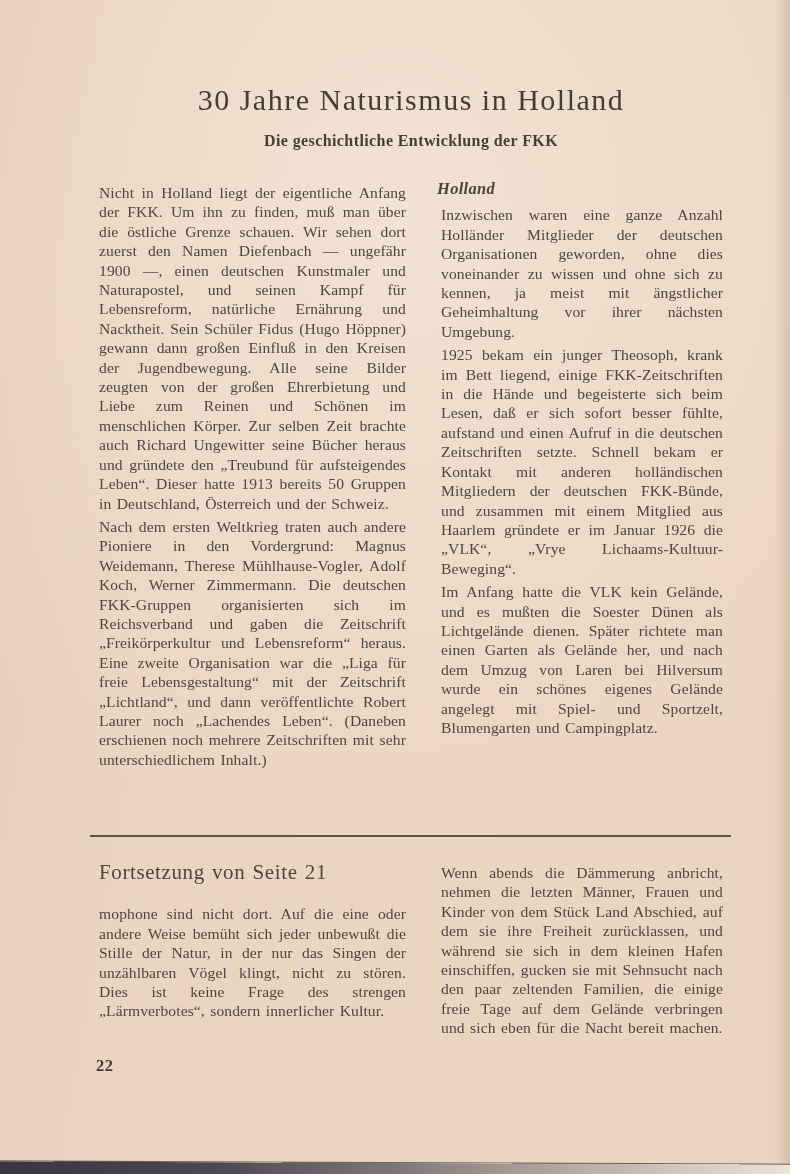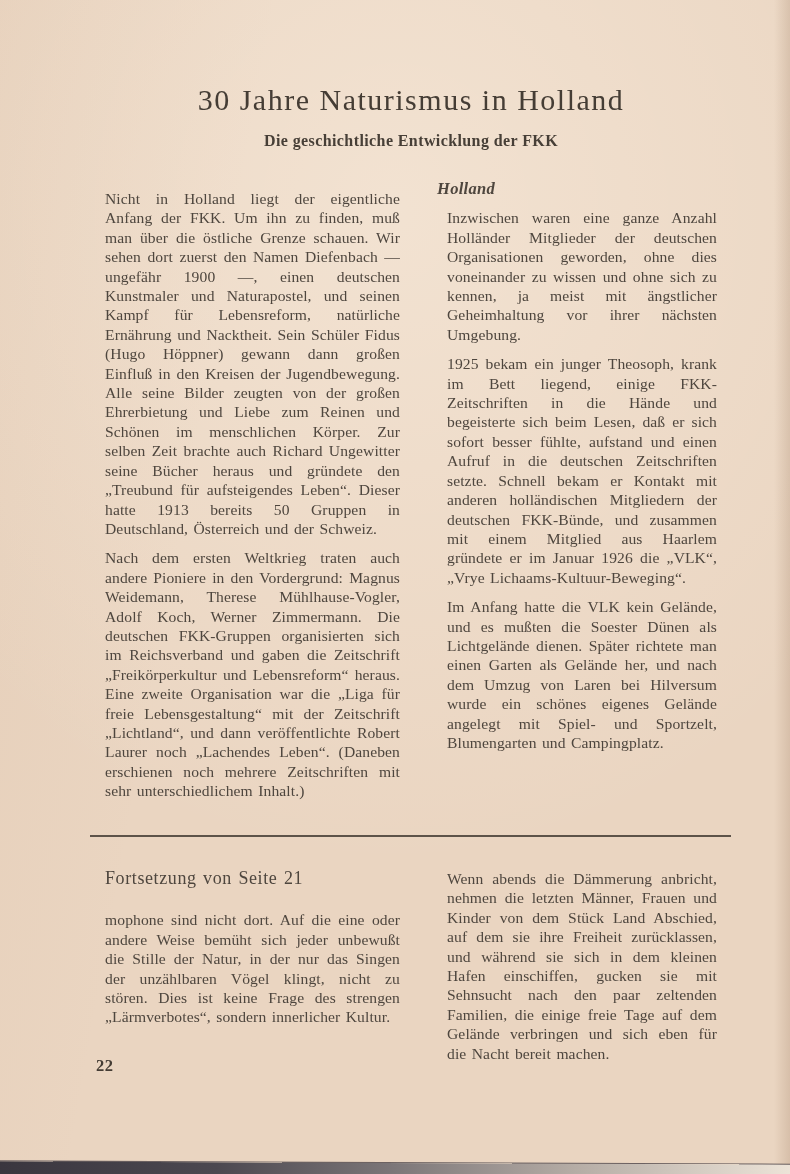--- a/index.html
+++ b/index.html
@@ -67,21 +67,21 @@
   .col-left  { width: 315px; margin-right: 27px; }
   .col-right { width: 290px; }
 
   .body-text {
     font-size: 15.6px;
     line-height: 19.4px;
     text-align: justify;
     word-spacing: 0.09em;
     letter-spacing: 0.1px;
   }
-  .body-text p { margin: 10px; }
+  .body-text p { margin: 4px; }
 
   .col-heading {
     font-style: italic;
     font-weight: 700;
     font-size: 16.5px;
     margin: 0 0 7px 0;
     letter-spacing: 0.3px;
   }
   .col-heading.second { margin-top: 15px; }
 
@@ -93,21 +93,21 @@
   }
 
   .bottom {
     position: absolute;
     left: 95px; top: 859px;
     width: 632px;
     display: flex;
   }
   .bottom .col-left p.cont-body { margin-top: 22px; }
   .continuation-label {
-    font-size: 18px;
+    font-size: 21px;
     letter-spacing: 0.6px;
     margin: 0;
   }
 
   .page-number {
     position: absolute;
     left: 96px; top: 1056px;
     font-size: 16.5px;
     font-weight: 600;
     letter-spacing: 0.5px;

